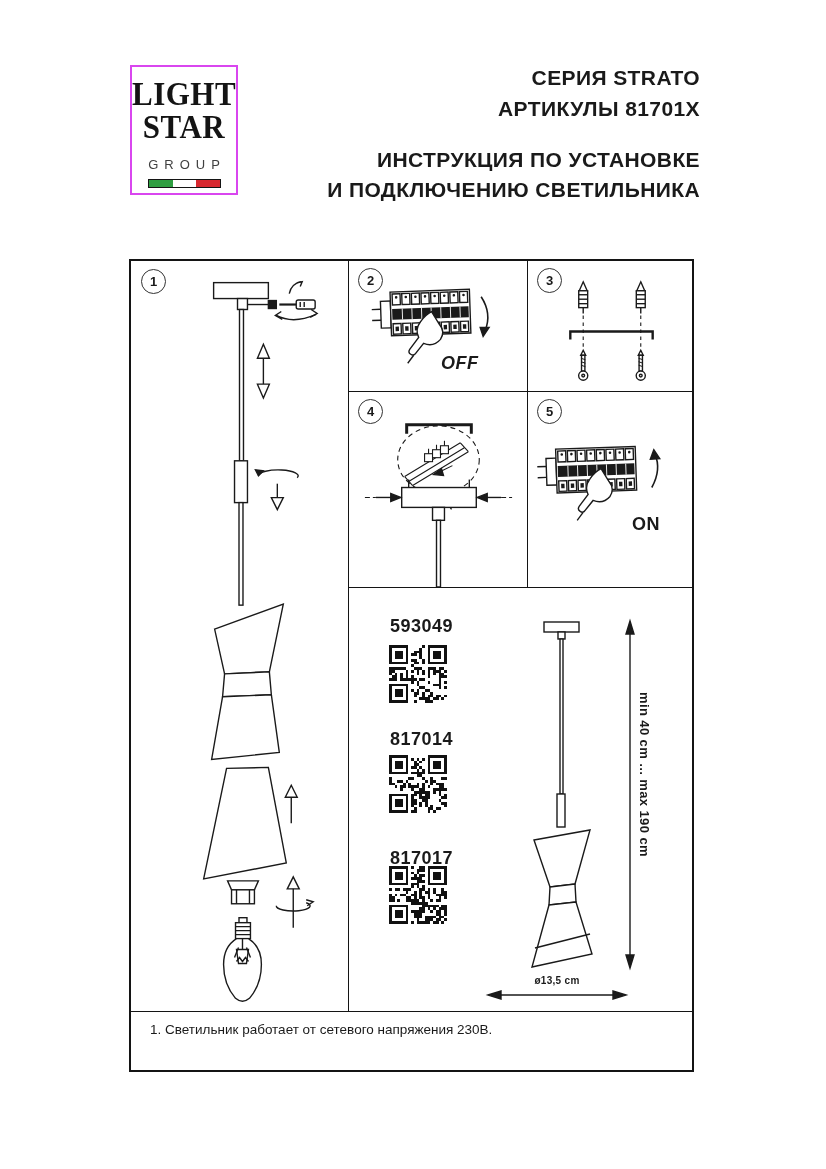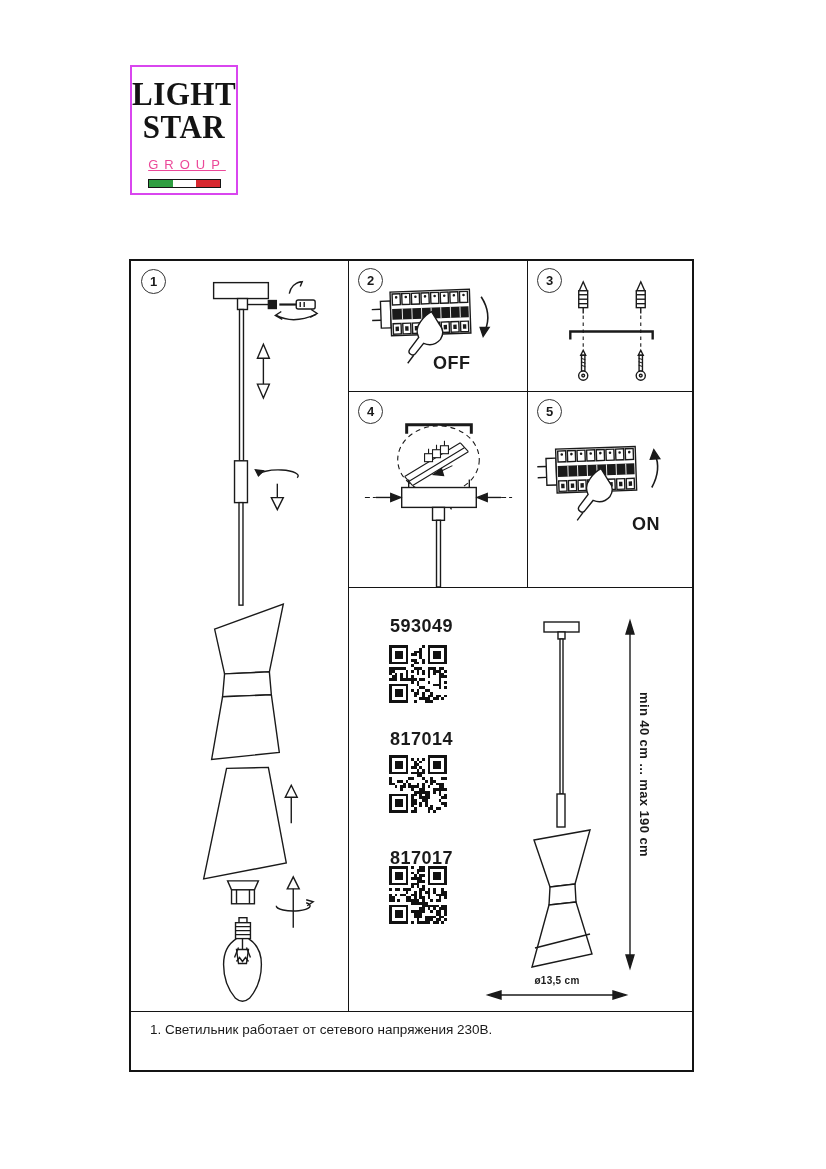--- a/index.html
+++ b/index.html
@@ -6,21 +6,21 @@
   .page{position:relative;width:826px;height:1169px;background:#ffffff;margin:0 auto;
         font-family:"Liberation Sans",sans-serif;color:#1a1a1a;overflow:hidden;}
   .abs{position:absolute;}
 
   
   .logo-box{left:130px;top:65px;width:104px;height:126px;border:2px solid #d946ef;background:#fff;}
   .logo-word{width:100%;text-align:center;font-family:"Liberation Serif",serif;font-weight:bold;
              font-size:31px;line-height:31px;letter-spacing:0.5px;transform:scaleY(1.12);color:#141414;}
   .logo-light{top:11px;}
   .logo-star{top:44px;}
-  .logo-group{top:90px;width:100%;text-align:center;font-size:13px;letter-spacing:6px;text-indent:6px;color:#ec4899;text-decoration:underline;}
+  .logo-group{top:90px;width:100%;text-align:center;font-size:13px;letter-spacing:6px;text-indent:6px;color:#404040;}
   .flag{left:16px;top:112px;width:71px;height:7px;border:1px solid #141414;display:flex;}
   .flag span{flex:1;}
   .flag .g{background:#2f9e41;}
   .flag .w{background:#ffffff;}
   .flag .r{background:#d7282f;}
 
   
   .header{right:126px;top:62px;text-align:right;font-weight:bold;}
   .hdr-line{font-size:21px;line-height:31px;letter-spacing:0.4px;}
   .hdr-title{margin-top:21px;}
@@ -120,20 +120,28 @@
     <div class="abs logo-word logo-light">LIGHT</div>
     <div class="abs logo-word logo-star">STAR</div>
     <div class="abs logo-group">GROUP</div>
     <div class="abs flag">
         <span class="g"></span>
         <span class="w"></span>
         <span class="r"></span>
       </div>
   </div>
 
+  <div class="abs header">
+    <div class="hdr-line">СЕРИЯ STRATO</div>
+    <div class="hdr-line">АРТИКУЛЫ 81701X</div>
+    <div class="hdr-title">
+      <div class="hdr-line">ИНСТРУКЦИЯ ПО УСТАНОВКЕ</div>
+      <div class="hdr-line">И ПОДКЛЮЧЕНИЮ СВЕТИЛЬНИКА</div>
+    </div>
+  </div>
 
   <div class="abs figure">
 
     <div class="panel p1">
       <div class="abs stepnum" style="left:10px;top:8px;">1</div>
       <svg class="art" viewBox="0 0 218 750">
         <rect x="83" y="20" width="55" height="16" fill="#fff"></rect>
         <rect x="107" y="36" width="10" height="11" fill="#fff"></rect>
         <line x1="117" y1="42" x2="138" y2="42"></line>
         <rect x="138" y="38" width="8" height="8" fill="#1a1a1a"></rect>
@@ -185,21 +193,21 @@
     <div class="panel p2">
       <div class="abs stepnum" style="left:9px;top:7px;">2</div>
       <svg class="art" viewBox="0 0 179 131">
         <g transform="rotate(-2 80 55)">
             <use href="#sym-breaker" x="22" y="22" width="104" height="58"></use>
           </g>
         <path d="M133,36 q11,17 4,34" stroke-width="1.6"></path>
         <polygon points="135,76 141,67 132,67" fill="#1a1a1a"></polygon>
         <use href="#sym-hand" x="58" y="50" width="44" height="54"></use>
       </svg>
-      <div class="abs lbl" style="left:84px;top:92px;">OFF</div>
+      <div class="abs lbl" style="left:92px;top:92px;font-style:italic;">OFF</div>
     </div>
 
     <div class="panel p3">
       <div class="abs stepnum" style="left:9px;top:7px;">3</div>
       <svg class="art" viewBox="0 0 164 131">
         <path d="M42,79 L42,71 L125,71 L125,79" stroke-width="2.4"></path>
         <g>
           <polygon points="55,21 59,30 51,30" fill="#fff"></polygon>
           <rect x="50.5" y="30" width="9" height="17" fill="#fff"></rect>
           <line x1="50.5" y1="34" x2="59.5" y2="34"></line>

